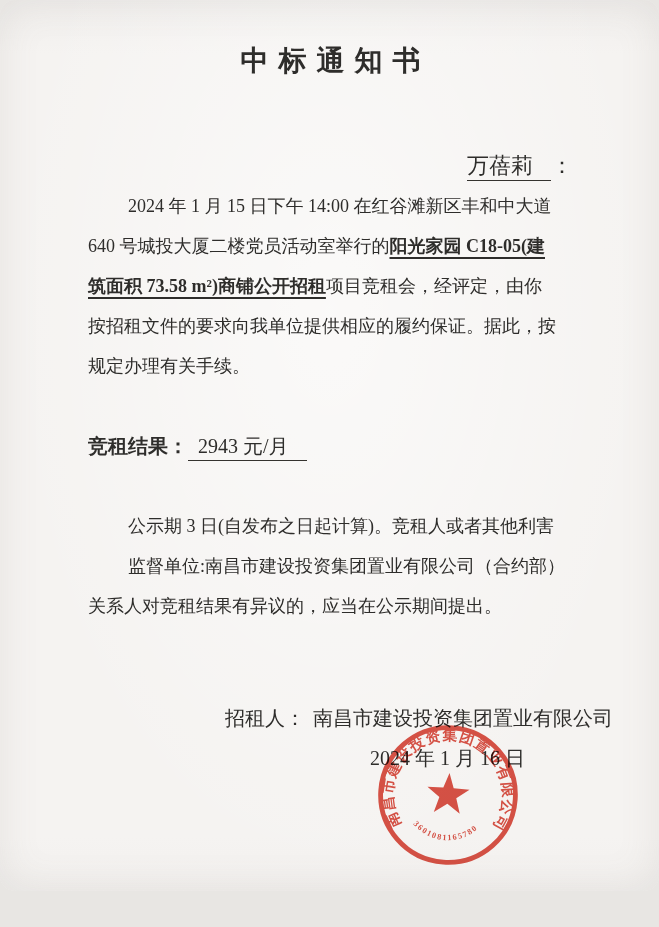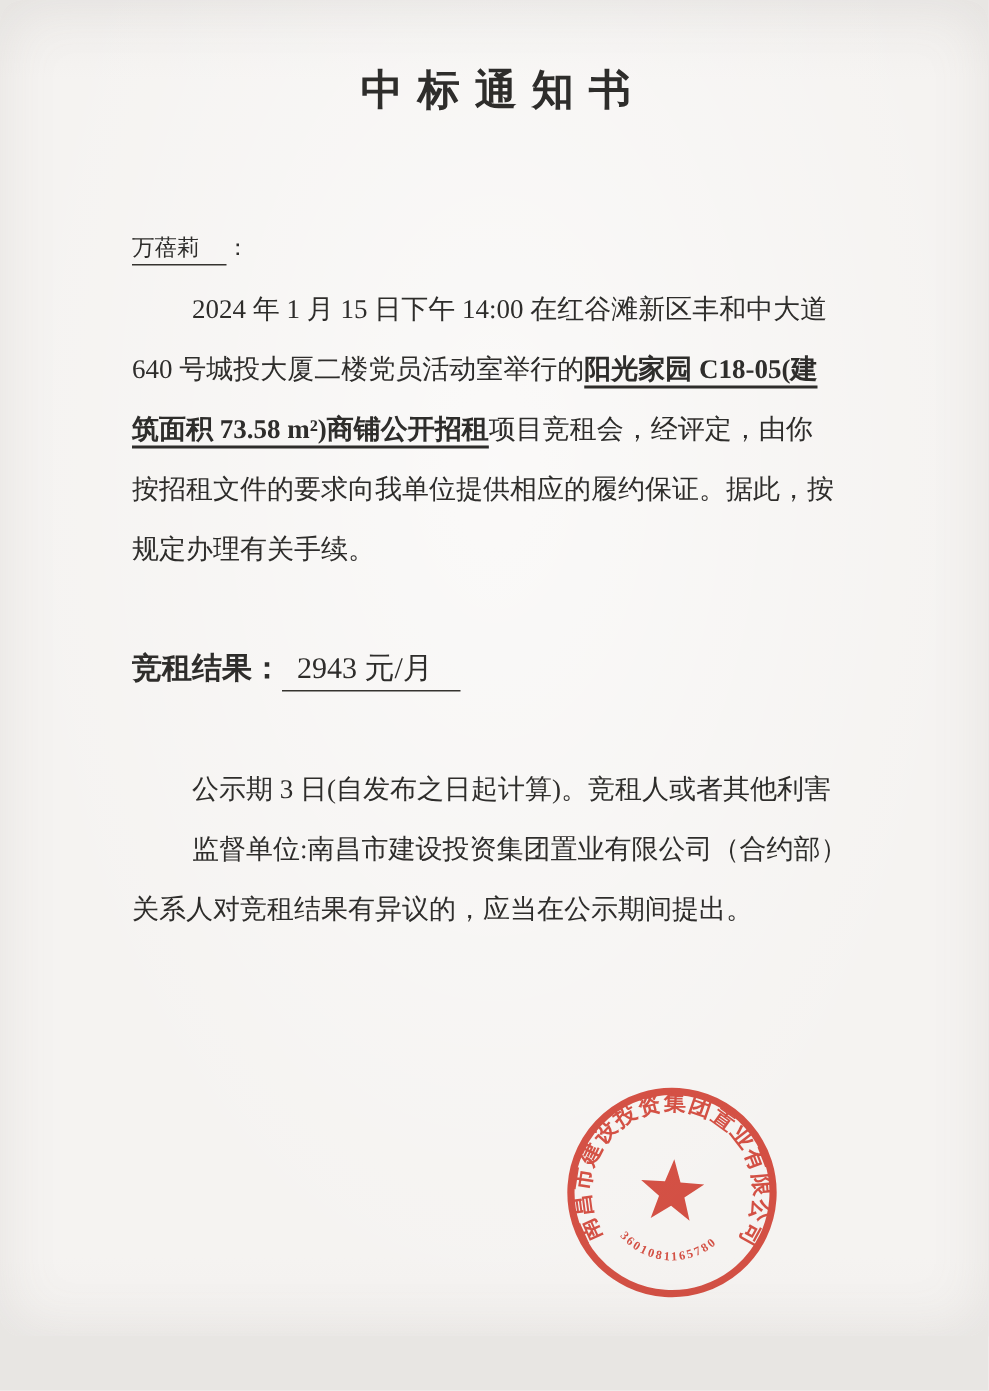--- a/index.html
+++ b/index.html
@@ -28,22 +28,23 @@
     margin: 44px 0 0 0;
     text-align: center;
     font-size: 28px;
     font-weight: 600;
     letter-spacing: 10px;
     line-height: 34px;
     text-indent: 10px; 
   }
   .greeting {
     margin: 68px 0 0 0;
-    font-size: 15px;
+    font-size: 22px;
     line-height: 40px;
+    text-align: right;
   }
   .u-name {
     border-bottom: 1.5px solid #35332f;
     padding-right: 18px;
     padding-bottom: 2px;
   }
   .para {
     margin: 0;
     font-size: 18px;
     line-height: 40px;
@@ -126,20 +127,24 @@
     </div>
 
     <p class="result-line"><span class="result-label">竞租结果：</span><span class="u-value">2943 元/月</span></p>
 
     <div class="para block2">
       <div class="line indent">公示期 3 日(自发布之日起计算)。竞租人或者其他利害</div>
       <div class="line indent">监督单位:南昌市建设投资集团置业有限公司（合约部）</div>
       <div class="line">关系人对竞租结果有异议的，应当在公示期间提出。</div>
     </div>
 
+    <div class="signature">
+      <p class="sig-line"><span>招租人：</span><span class="sig-name">南昌市建设投资集团置业有限公司</span></p>
+      <p class="sig-date">2024 年 1 月 16 日</p>
+    </div>
 
   </div>
 
   <svg class="seal" viewBox="0 0 160 160" xmlns="http://www.w3.org/2000/svg" aria-hidden="true">
     <g transform="rotate(4 80 80)">
       <circle cx="80" cy="80" r="70" fill="none" stroke-width="5" stroke="#d73a2c"></circle>
       <path id="sealTopArc" d="M 34 114 A 57.2 57.2 0 1 1 126 114" fill="none"></path>
       <text font-size="15.5" letter-spacing="1.1" fill="#d73a2c"><textPath href="#sealTopArc">南昌市建设投资集团置业有限公司</textPath></text>
       <polygon points="80,57 85.4,72.6 101.9,72.9 88.8,82.8 93.5,98.6 80,89.2 66.5,98.6 71.2,82.8 58.1,72.9 74.6,72.6" fill="#d73a2c"></polygon>
       <path id="sealBottomArc" d="M 43 109 A 47 47 0 0 0 117 109" fill="none"></path>

